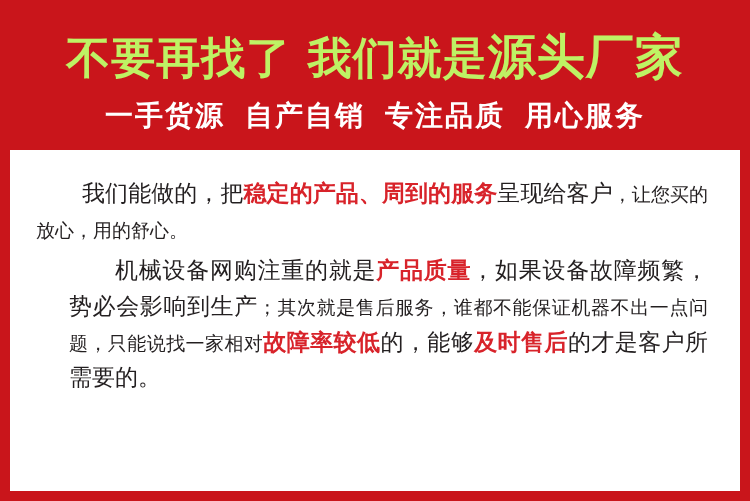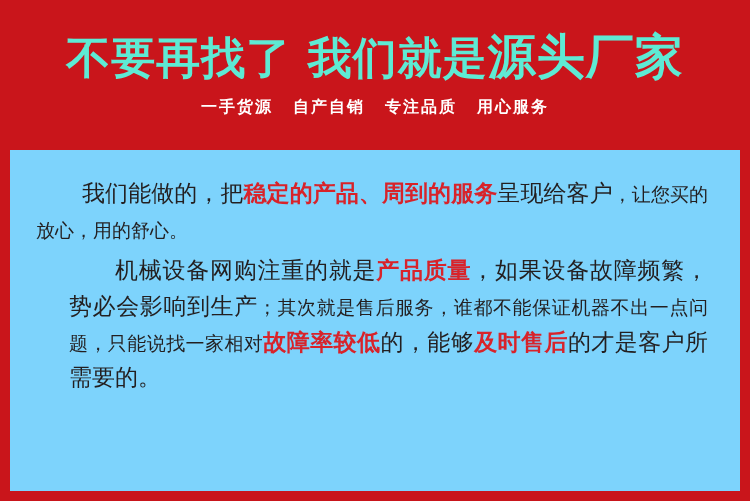--- a/index.html
+++ b/index.html
@@ -24,53 +24,53 @@
   .header {
     height: 148px;
     display: flex;
     flex-direction: column;
     align-items: center;
     justify-content: flex-start;
     padding-top: 30px;
     box-sizing: border-box;
   }
   .headline {
-    color: #5eead4;
+    color: #bef264;
     font-size: 44px;
     font-weight: bold;
     letter-spacing: 1px;
     line-height: 1.1;
     white-space: nowrap;
     text-align: center;
     font-family: "DejaVu Sans", "Liberation Sans", sans-serif;
   }
   .headline .emph {
     font-size: 48px;
     font-weight: bold;
   }
   .subline {
     margin-top: 14px;
     color: #ffffff;
-    font-size: 16px;
+    font-size: 28px;
     font-weight: bold;
     letter-spacing: 2px;
     white-space: nowrap;
     text-align: center;
     font-family: "DejaVu Sans", "Liberation Sans", sans-serif;
   }
   .subline span {
     margin: 0 10px;
   }
   .card {
     position: absolute;
     left: 10px;
     right: 10px;
     top: 150px;
     bottom: 10px;
-    background: #7dd3fc;
+    background: #ffffff;
     box-sizing: border-box;
     padding: 26px 32px 10px 26px;
     overflow: hidden;
   }
   .para {
     color: #231f20;
     font-size: 23px;
     line-height: 1.55;
     text-indent: 2em;
     margin: 0 0 2px 0;

